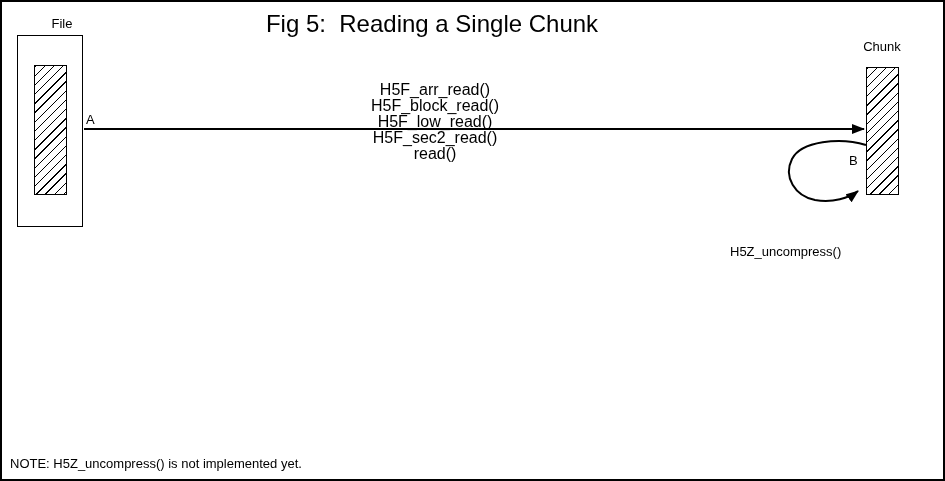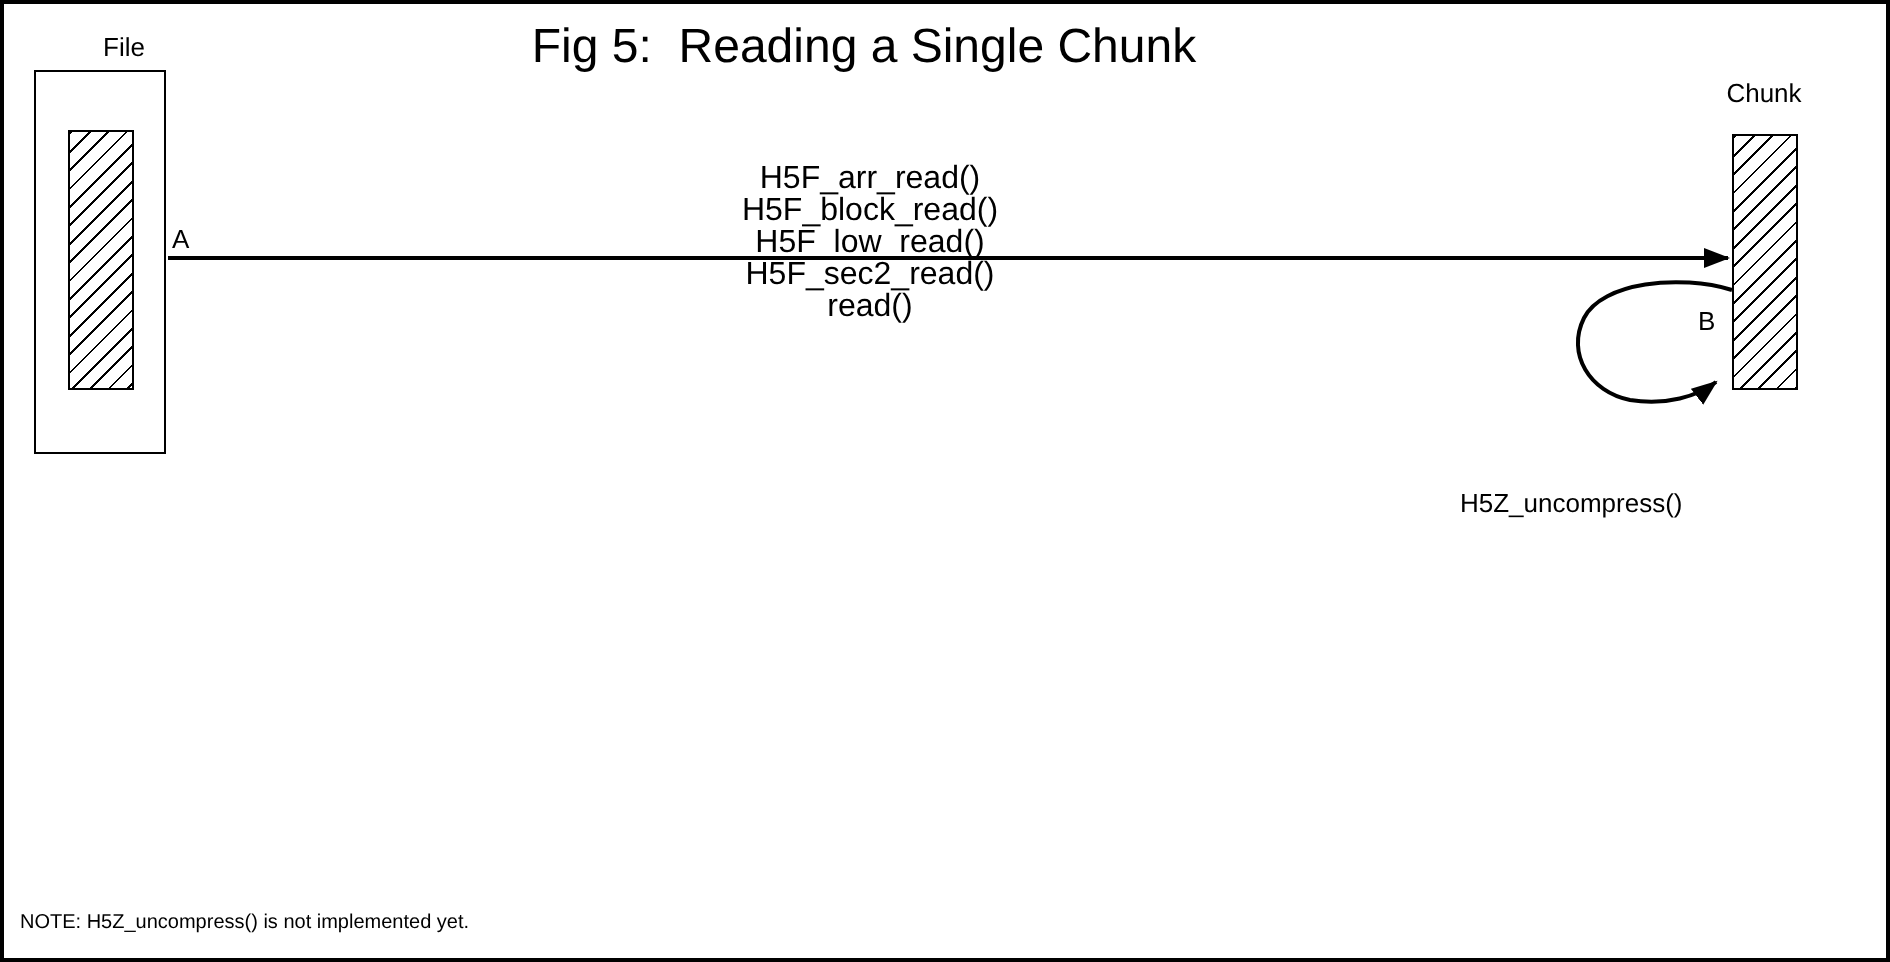--- a/index.html
+++ b/index.html
@@ -86,21 +86,21 @@
     text-align: center;
     font-size: 16px;
     line-height: 16px;
     white-space: nowrap;
     color: #000000;
   }
   .note {
     position: absolute;
     left: 8px;
     top: 454px;
-    font-size: 10px;
+    font-size: 13px;
     color: #000000;
   }
 </style>
 </head>
 <body>
 
 <div id="frame">
 
   <div class="title">Fig 5:  Reading a Single Chunk</div>
 

